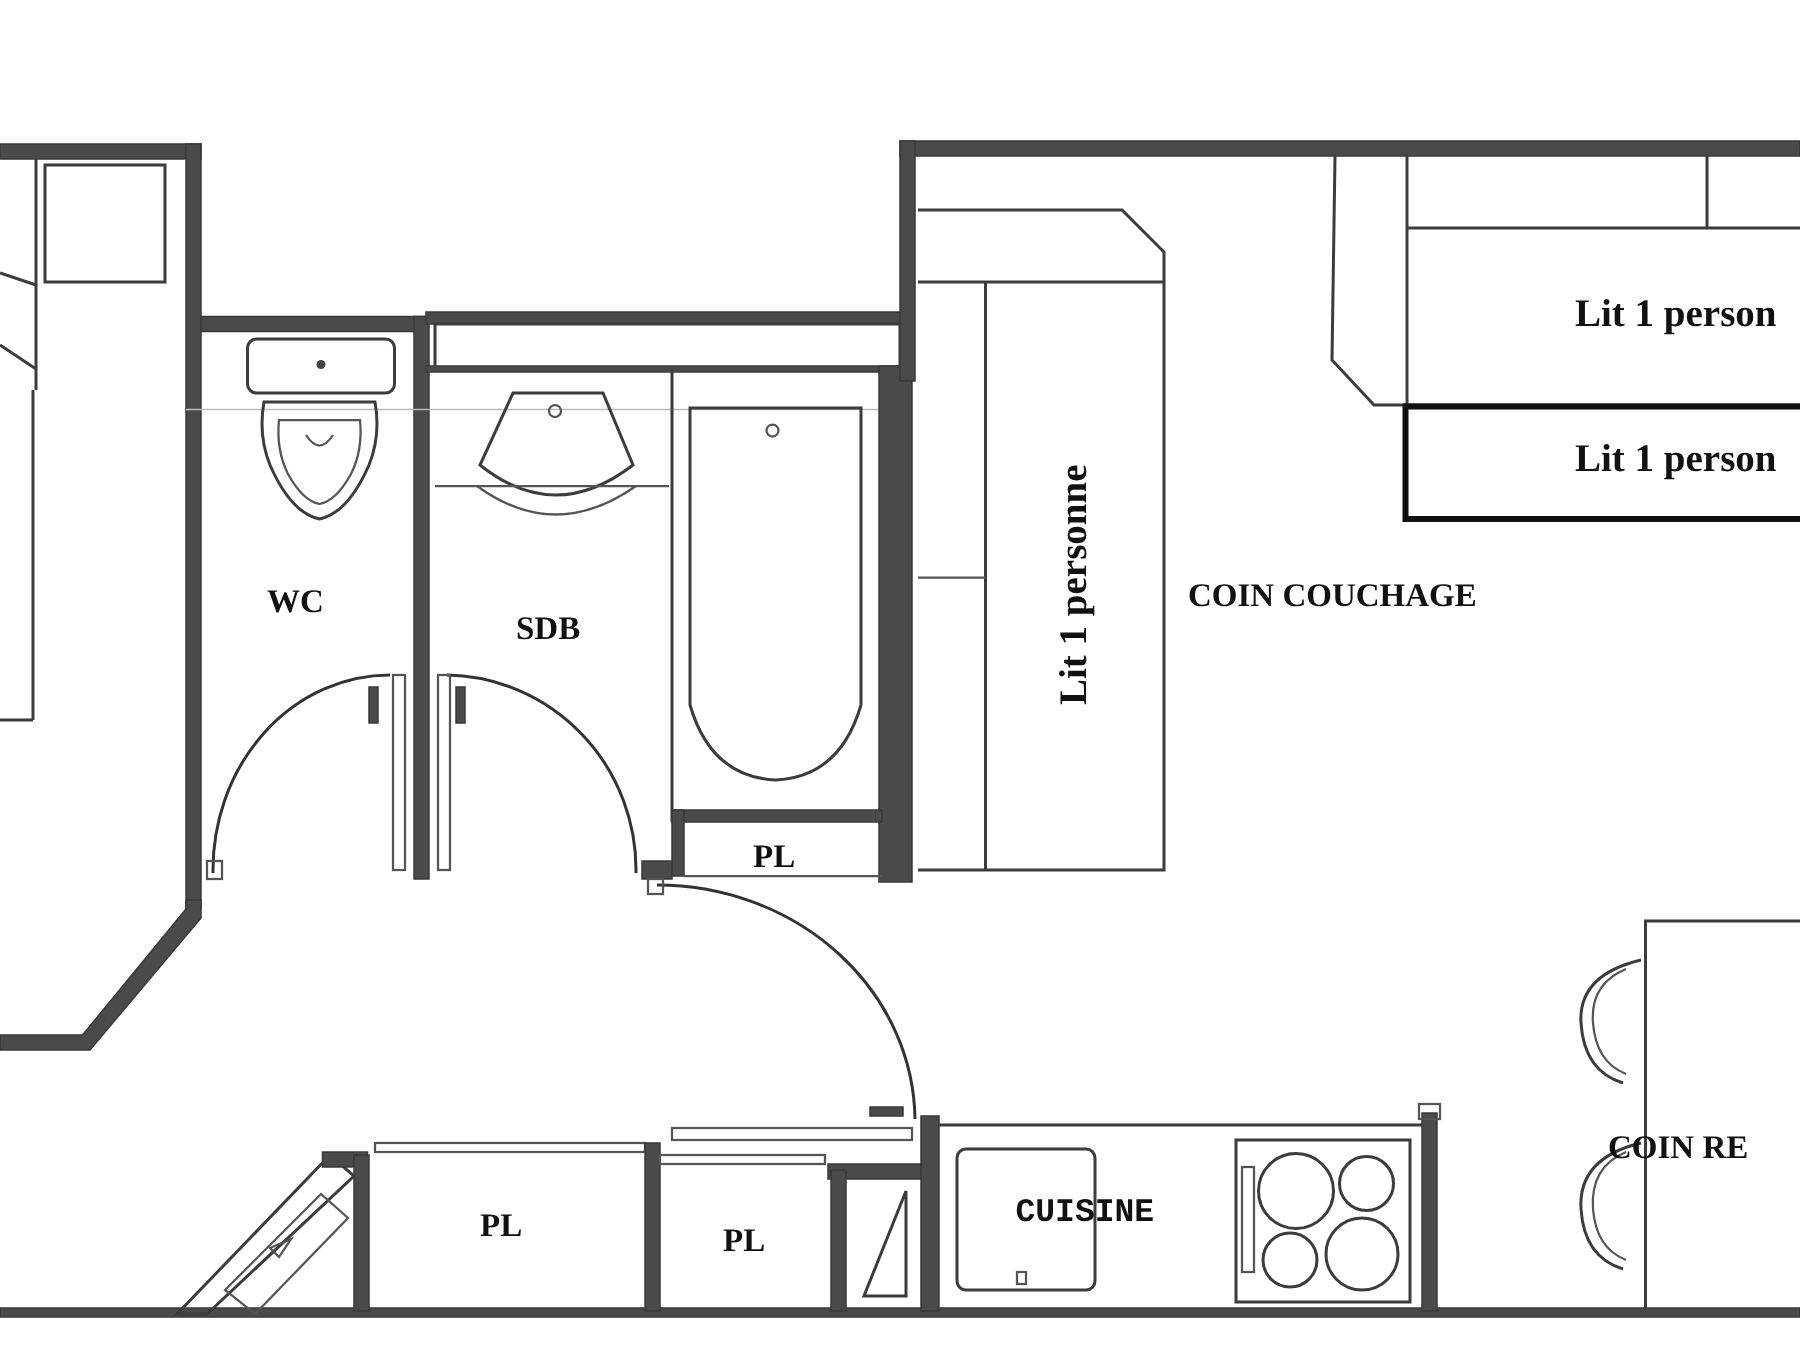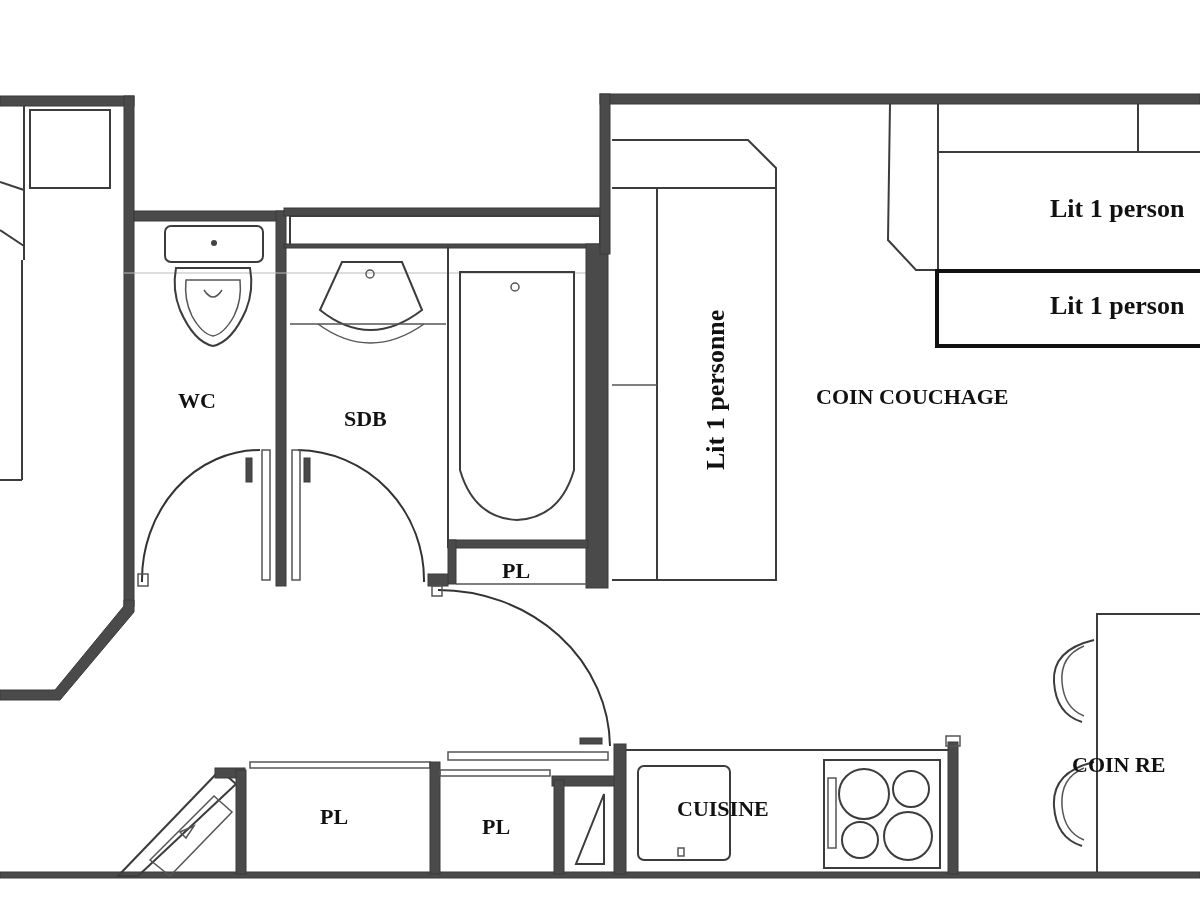--- a/index.html
+++ b/index.html
@@ -169,23 +169,23 @@
       <circle class="thin" cx="860" cy="840" r="18"></circle>
       <circle class="thin" cx="908" cy="836" r="24"></circle>
     </g>
     <rect class="wall" x="948" y="742" width="10" height="132"></rect>
     <rect class="thin1" x="946" y="736" width="14" height="10"></rect>
   </g>
 </svg>
 
 <div class="lbl lbl-room" style="left:178px; top:390px;">WC</div>
 <div class="lbl lbl-room" style="left:344px; top:408px;">SDB</div>
-<div class="lbl lbl-room" style="left:816px; top:386px;">COIN COUCHAGE</div>
+<div class="lbl lbl-room" style="left:792px; top:386px;">COIN COUCHAGE</div>
 <div class="lbl lbl-room" style="left:1072px; top:754px;">COIN RE</div>
-<div class="lbl lbl-room" style="left:677px; top:798px;">CUISINE</div>
+<div class="lbl lbl-room" style="left:677px; top:798px;font-family:Liberation Mono, monospace;">CUISINE</div>
 
 <div class="lbl lbl-room" style="left:502px; top:560px;">PL</div>
 <div class="lbl lbl-room" style="left:320px; top:806px;">PL</div>
 <div class="lbl lbl-room" style="left:482px; top:816px;">PL</div>
 
 <div class="lbl lbl-bed vertical" style="left:703px; top:470px;">Lit 1 personne</div>
 <div class="lbl lbl-bed" style="left:1050px; top:196px;">Lit 1 person</div>
 <div class="lbl lbl-bed" style="left:1050px; top:293px;">Lit 1 person</div>
 
 </body></html>

